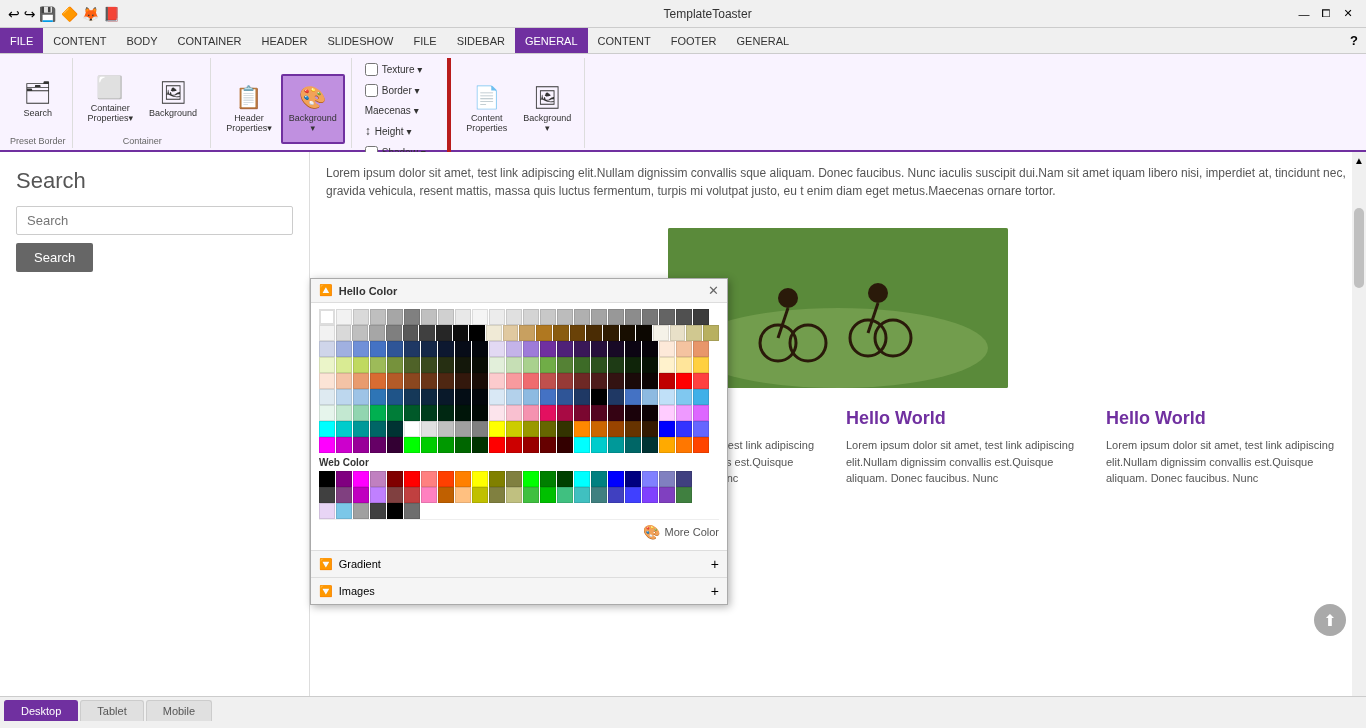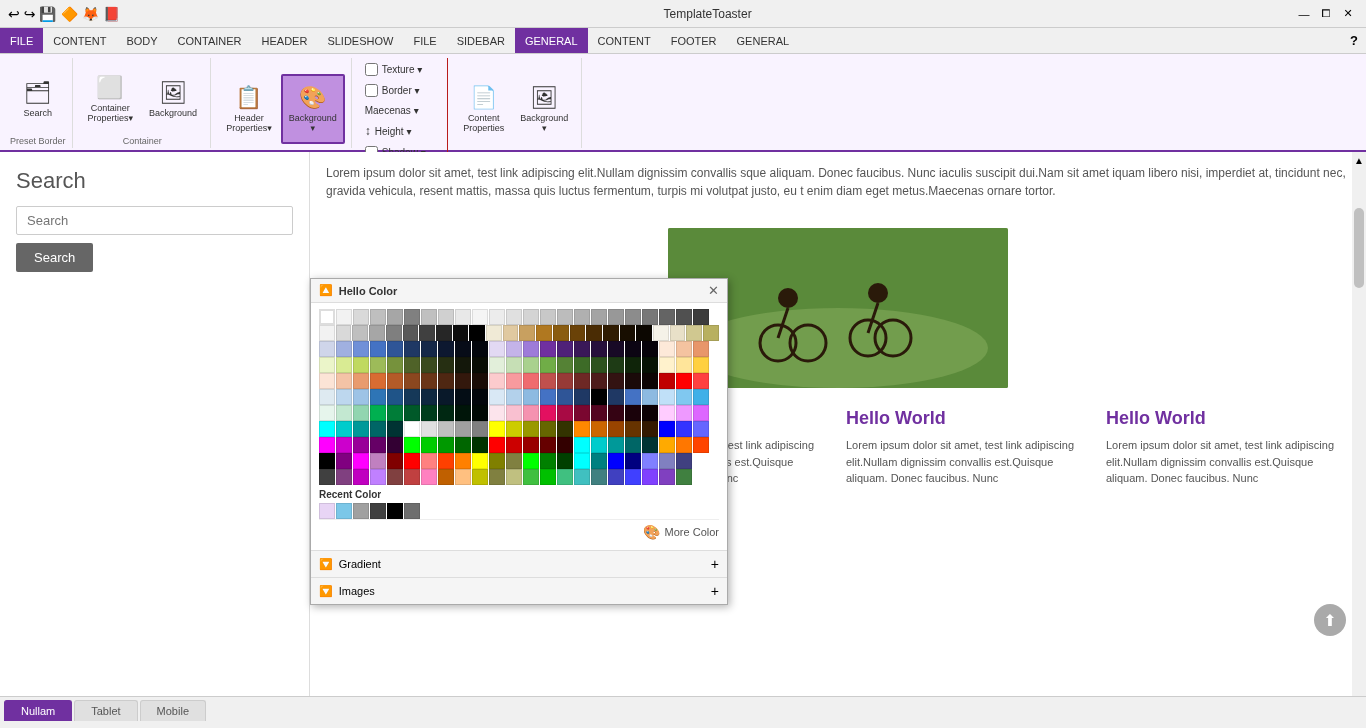--- a/index.html
+++ b/index.html
@@ -88,21 +88,21 @@
     }
     .ribbon-btn.active { background: #c090e0; border: 2px solid #7030a0; }
     .ribbon-btn-icon { font-size: 22px; margin-bottom: 2px; }
 
     
     .ribbon-small-col {
       display: flex;
       flex-direction: column;
       gap: 2px;
       padding: 2px 4px;
-      border-right: 1px solid #b91c1c;
+      border-right: 4px solid #b91c1c;
     }
     .ribbon-small-btn {
       display: flex;
       align-items: center;
       gap: 4px;
       padding: 2px 6px;
       cursor: pointer;
       font-size: 10px;
       color: #333;
       border: 1px solid transparent;
@@ -742,20 +742,21 @@
             <div class="color-swatch" style="background: rgb(0, 204, 204);"></div>
             <div class="color-swatch" style="background: rgb(0, 153, 153);"></div>
             <div class="color-swatch" style="background: rgb(0, 102, 102);"></div>
             <div class="color-swatch" style="background: rgb(0, 51, 51);"></div>
             <div class="color-swatch" style="background: rgb(255, 170, 0);"></div>
             <div class="color-swatch" style="background: rgb(255, 119, 0);"></div>
             <div class="color-swatch" style="background: rgb(255, 68, 0);"></div>
           </div>
         </div>
 
+      <div class="sub-section-label">Web Color</div>
       <div id="web-color-container">
           <div class="color-row">
             <div class="color-swatch" style="background: rgb(0, 0, 0);"></div>
             <div class="color-swatch" style="background: rgb(128, 0, 128);"></div>
             <div class="color-swatch" style="background: rgb(255, 0, 255);"></div>
             <div class="color-swatch" style="background: rgb(192, 128, 192);"></div>
             <div class="color-swatch" style="background: rgb(128, 0, 0);"></div>
             <div class="color-swatch" style="background: rgb(255, 0, 0);"></div>
             <div class="color-swatch" style="background: rgb(255, 128, 128);"></div>
             <div class="color-swatch" style="background: rgb(255, 64, 0);"></div>
@@ -793,21 +794,20 @@
             <div class="color-swatch" style="background: rgb(64, 192, 192);"></div>
             <div class="color-swatch" style="background: rgb(64, 128, 128);"></div>
             <div class="color-swatch" style="background: rgb(64, 64, 192);"></div>
             <div class="color-swatch" style="background: rgb(64, 64, 255);"></div>
             <div class="color-swatch" style="background: rgb(128, 64, 255);"></div>
             <div class="color-swatch" style="background: rgb(128, 64, 192);"></div>
             <div class="color-swatch" style="background: rgb(64, 128, 64);"></div>
           </div>
         </div>
 
-      <div class="sub-section-label">Recent Color</div>
       <div id="recent-color-container">
           <div class="color-row">
             <div class="color-swatch" style="background: rgb(232, 213, 245);"></div>
             <div class="color-swatch" style="background: rgb(123, 199, 232);"></div>
             <div class="color-swatch" style="background: rgb(160, 160, 160);"></div>
             <div class="color-swatch" style="background: rgb(64, 64, 64);"></div>
             <div class="color-swatch" style="background: rgb(0, 0, 0);"></div>
             <div class="color-swatch" style="background: rgb(110, 110, 110);"></div>
           </div>
         </div>
@@ -837,16 +837,16 @@
           <span>Images</span>
         </div>
         <span style="font-size:14px;">+</span>
       </div>
     </div>
   </div>
 
 </div>
 
 <div id="bottom-tabs">
-  <div class="bottom-tab active">Nullam</div>
+  <div class="bottom-tab active">Desktop</div>
   <div class="bottom-tab">Tablet</div>
   <div class="bottom-tab">Mobile</div>
 </div>
 
 </body></html>

